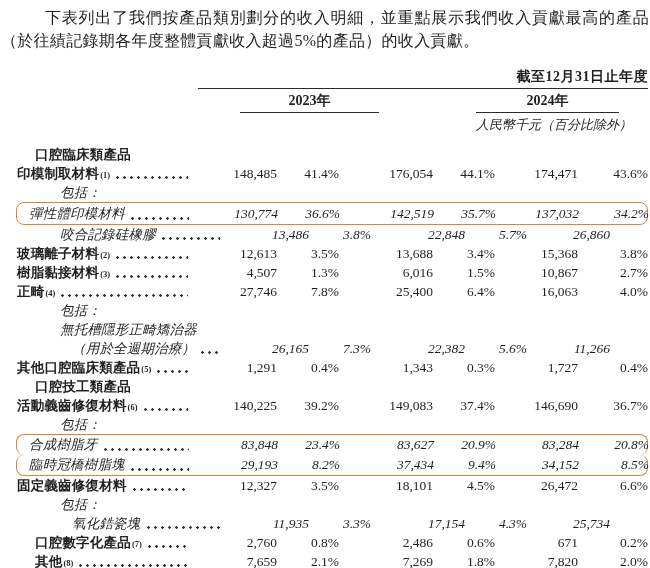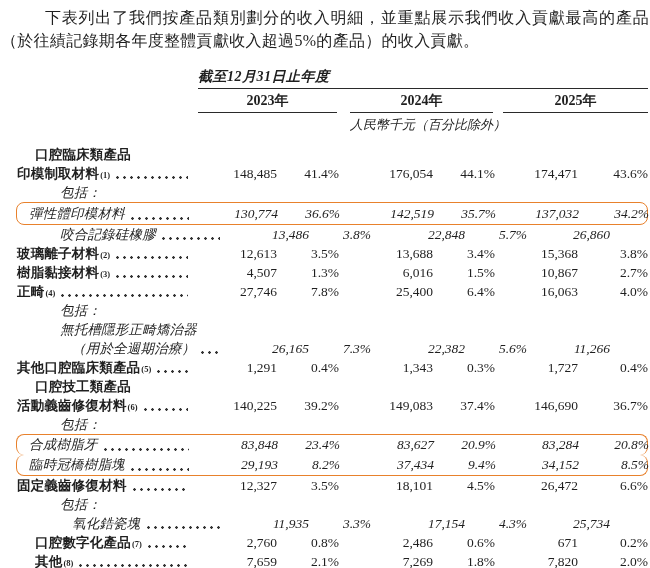--- a/index.html
+++ b/index.html
@@ -8,23 +8,23 @@
   body{ font-family:"Liberation Serif","DejaVu Serif",serif; color:var(--ink); }
   .page{ position:relative; width:650px; height:568px; background:#fff; overflow:hidden; padding-top:7px; }
 
   
   .intro{ font-size:16px; line-height:1.42; text-align:justify; text-indent:44px;
           letter-spacing:0.3px; padding:0 1px; }
 
   
   .rev-table{ margin-top:16px; }
   .h-period{ display:grid; grid-template-columns:198px 450px; }
-  .h-years,.h-note{ display:grid; grid-template-columns:198px 139px 13px 143px 10px 145px; }
-  .period-cell{ text-align:left; font-weight:bold; font-size:14px; letter-spacing:0.5px;
-                border-bottom:1.2px solid var(--line); padding-bottom:2px;font-style:italic; }
+  .h-years,.h-note{ display:grid; grid-template-columns:198px 139px 13px 143px 10px 145px;gap:42px; }
+  .period-cell{ text-align:right; font-weight:bold; font-size:14px; letter-spacing:0.5px;
+                border-bottom:1.2px solid var(--line); padding-bottom:2px; }
   .year-cell{ text-align:center; font-weight:bold; font-size:14px;
               border-bottom:1.2px solid var(--line); padding:3px 0 2px; }
   .note-cell{ text-align:center; font-style:italic; font-size:13px; padding:3px 0 2px; white-space:nowrap; }
 
   
   .tbody{ margin-top:9px; }
   .row{ display:grid; grid-template-columns:198px 79px 62px 94px 62px 83px 70px;
         width:648px; height:19px; line-height:19px; font-size:13.5px; }
   .cell{ overflow:visible; }
   .num{ text-align:right; }

